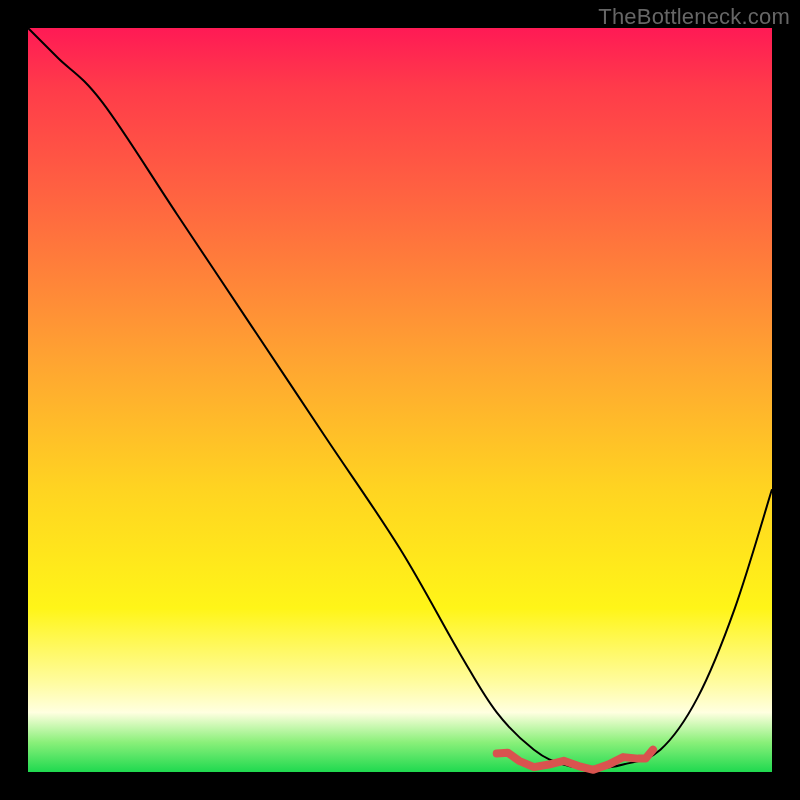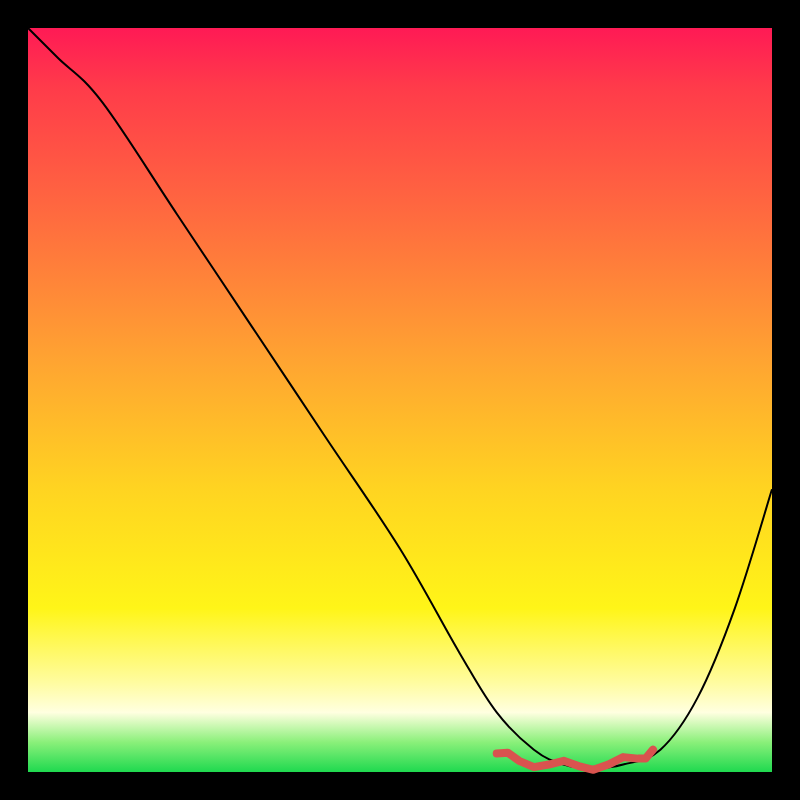--- a/index.html
+++ b/index.html
@@ -55,20 +55,21 @@
     width: 100%;
     height: 100%;
     overflow: visible;
   }
 </style>
 </head>
 <body>
 
 <div class="frame">
 
+  <div class="watermark">TheBottleneck.com</div>
 
   <div class="plot-area">
 
     <svg class="curve" viewBox="0 0 100 100" preserveAspectRatio="none">
 
       <path id="main-curve" fill="none" stroke="#000000" stroke-width="2" vector-effect="non-scaling-stroke" d="M 0 0 C 0.72 0.72, 2.2 2.2, 4 4 C 5.8 5.8, 7.12 6.220000000000001, 10 10 C 12.879999999999999 13.78, 16.4 19.6, 20 25 C 23.6 30.4, 26.4 34.6, 30 40 C 33.6 45.4, 36.4 49.6, 40 55 C 43.6 60.4, 46.76 64.78, 50 70 C 53.24 75.22, 55.66 80.04, 58 84 C 60.34 87.96, 61.2 89.66, 63 92 C 64.8 94.34, 66.38 95.74, 68 97 C 69.62 98.26, 70.56 98.55, 72 99 C 73.44 99.45, 74.56 99.5, 76 99.5 C 77.44 99.5, 78.38 99.45, 80 99 C 81.62 98.55, 83.2 98.62, 85 97 C 86.8 95.38, 88.2 93.42, 90 90 C 91.8 86.58, 93.2 83.04, 95 78 C 96.8 72.96, 99.1 64.88, 100 62"></path>
 
       <path id="optimal-zone" fill="none" stroke="#d9534f" stroke-width="8" stroke-linecap="round" stroke-linejoin="round" vector-effect="non-scaling-stroke" d="M 63 97.5 L 64.5 97.4 L 66 98.5 L 68 99.35 L 70 99 L 72 98.5 L 74 99.2 L 76 99.69999999999999 L 78 99 L 80 98 L 82 98.2 L 83 98.19999999999999 L 84 97"></path>
     </svg>
   </div>

